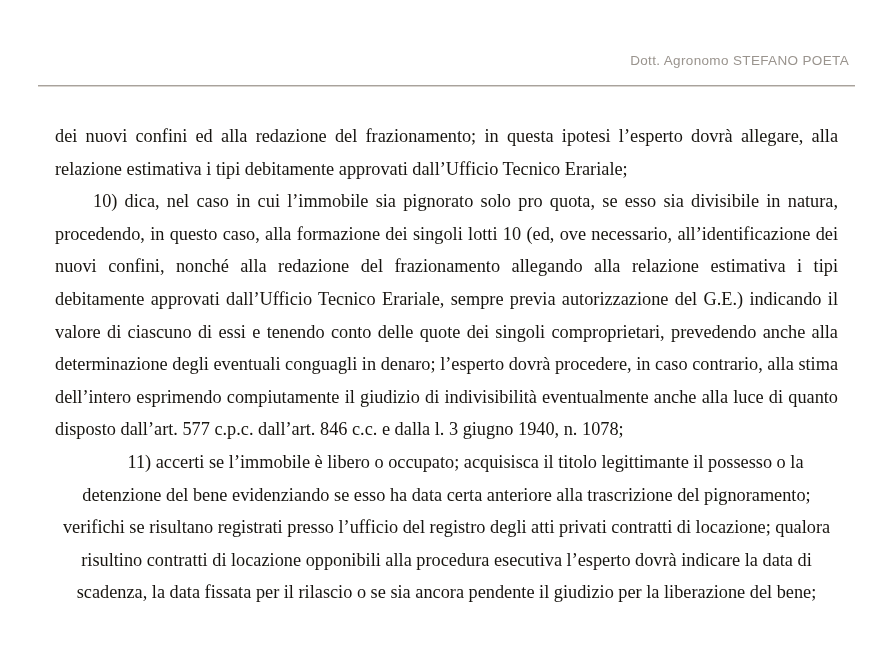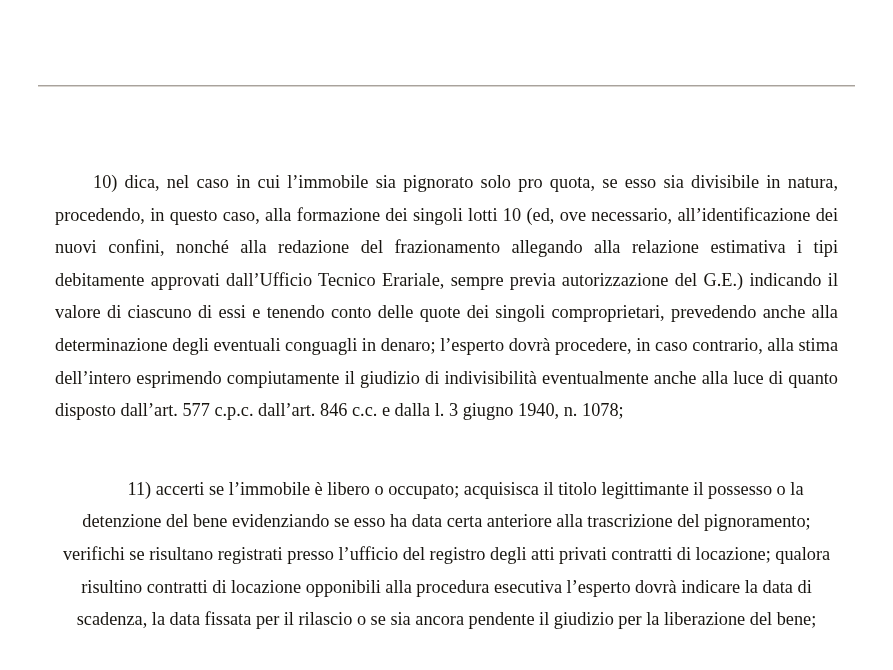--- a/index.html
+++ b/index.html
@@ -58,33 +58,34 @@
     text-align: justify;
     text-justify: inter-word;
     font-size: 18.3px;
     line-height: 32.6px;
     color: #17140f;
     hyphens: none;
     -webkit-hyphens: none;
   }
   .para.indented {
     text-indent: 38px;
-    margin-top: 46px;
   }
   .para.last {
     text-align: center;
   }
 </style>
 </head>
 <body>
 
 <div class="page">
 
   <div class="page-header">
+    <span class="header-text">Dott. Agronomo STEFANO POETA</span>
     <div class="header-rule"></div>
   </div>
 
   <div class="body-text">
+    <p class="para">dei nuovi confini ed alla redazione del frazionamento; in questa ipotesi l’esperto dovrà allegare, alla relazione estimativa i tipi debitamente approvati dall’Ufficio Tecnico Erariale;</p>
     <p class="para indented">10) dica, nel caso in cui l’immobile sia pignorato solo pro quota, se esso sia divisibile in natura, procedendo, in questo caso, alla formazione dei singoli lotti 10 (ed, ove necessario, all’identificazione dei nuovi confini, nonché alla redazione del frazionamento allegando alla relazione estimativa i tipi debitamente approvati dall’Ufficio Tecnico Erariale, sempre previa autorizzazione del G.E.) indicando il valore di ciascuno di essi e tenendo conto delle quote dei singoli comproprietari, prevedendo anche alla determinazione degli eventuali conguagli in denaro; l’esperto dovrà procedere, in caso contrario, alla stima dell’intero esprimendo compiutamente il giudizio di indivisibilità eventualmente anche alla luce di quanto disposto dall’art. 577 c.p.c. dall’art. 846 c.c. e dalla l. 3 giugno 1940, n. 1078;</p>
     <p class="para indented last">11) accerti se l’immobile è libero o occupato; acquisisca il titolo legittimante il possesso o la detenzione del bene evidenziando se esso ha data certa anteriore alla trascrizione del pignoramento; verifichi se risultano registrati presso l’ufficio del registro degli atti privati contratti di locazione; qualora risultino contratti di locazione opponibili alla procedura esecutiva l’esperto dovrà indicare la data di scadenza, la data fissata per il rilascio o se sia ancora pendente il giudizio per la liberazione del bene;</p>
   </div>
 
 </div>
 
 </body></html>

